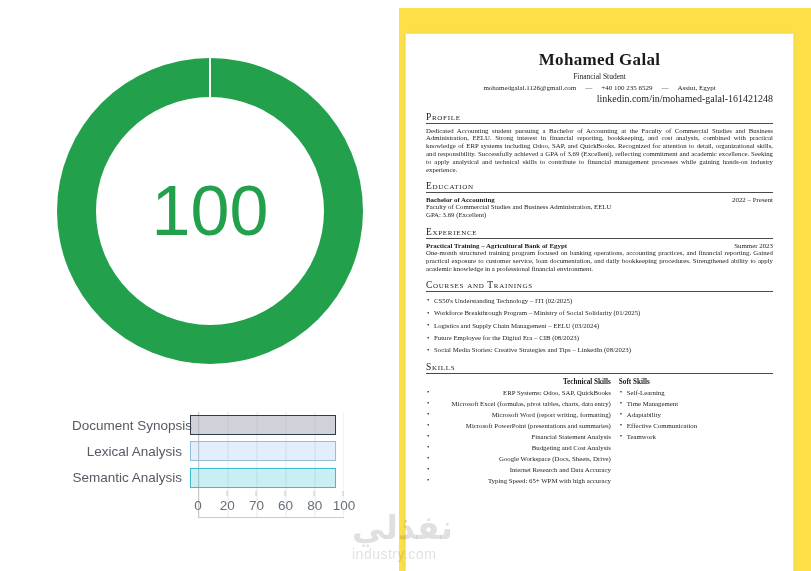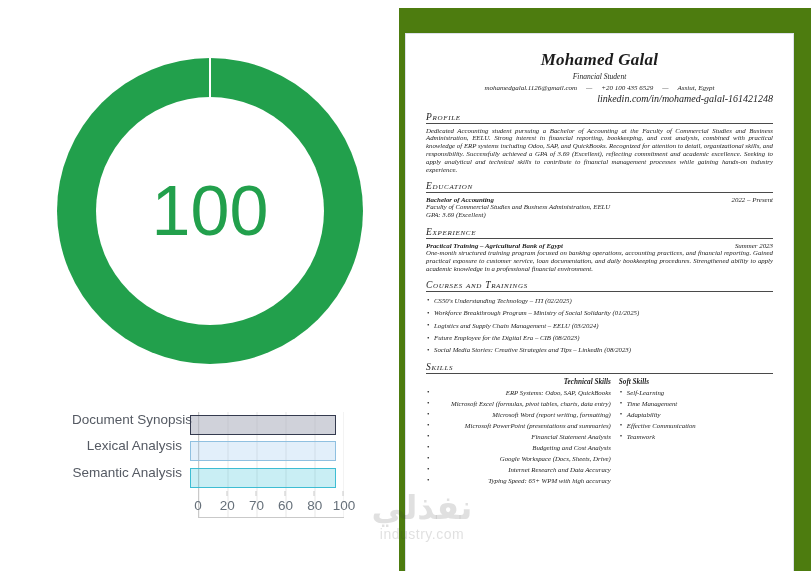--- a/index.html
+++ b/index.html
@@ -1,21 +1,21 @@
 <!DOCTYPE html>
 <html><head>
 <meta charset="utf-8">
 <style>
   * { margin:0; padding:0; box-sizing:border-box; }
   html,body { width:811px; height:571px; background:#ffffff; overflow:hidden;
               font-family:"Liberation Sans", sans-serif; position:relative; }
 
   
   .right-panel { position:absolute; left:399px; top:8px; width:412px; height:563px;
-                 background:#4d7c0f;font-style:italic; }
+                 background:#fde047; }
   .resume-page { position:absolute; left:6px; top:25px; width:389px; height:545px;
                  background:#ffffff; border:1px solid #dde1ea;
                  box-shadow:0 1px 4px rgba(40,60,100,0.08);
                  padding:16px 20px 10px 20px; overflow:hidden;
                  font-family:"Liberation Serif", serif; color:#1c1c1c; }
 
   .r-name    { text-align:center; font-size:17px; font-weight:700; letter-spacing:0.3px; }
   .r-title   { text-align:center; font-size:7.5px; margin-top:2px; }
   .r-contact { text-align:center; font-size:7px;  margin-top:2.5px; }
   .r-contact .sep { margin:0 9px; }
@@ -45,41 +45,41 @@
   .donut-hole { position:absolute; left:39px; top:39px; width:228px; height:228px;
                 background:#ffffff; border-radius:50%;
                 display:flex; align-items:center; justify-content:center; }
   .donut-seam { position:absolute; left:calc(50% - 1.25px); top:0; width:2.5px; height:40px;
                 background:#ffffff; }
   .score-num { font-size:70px; font-weight:400; line-height:1; }
 
   
   .chart { position:absolute; left:72px; top:412px; width:290px; }
   .chart-rows { position:relative; }
-  .chart-row { display:flex; height:26.4px; }
+  .chart-row { display:flex; align-items:center; height:26.4px; }
   .chart-label { width:118px; padding-right:8px; text-align:right;
                  font-size:13.5px; color:#555a63; white-space:nowrap; }
   .chart-track { position:relative; width:146px; height:100%; }
   .chart-bar { position:absolute; left:0; top:3px; height:20px;
                border-width:1.6px; border-style:solid; }
   .grid-overlay { position:absolute; left:126px; top:0; width:146px; height:105.6px;
                   border-left:1px solid #c9c9c9; border-bottom:1px solid #c9c9c9;
                   background-image:linear-gradient(90deg,#e7e7e7 1px, transparent 1px);
                   background-size:29px 100%; background-position:-0.5px 0; }
   .chart-stack { position:relative; }
   .chart-rows { position:relative; z-index:2; }
   .ticks-marks { position:relative; margin-left:126px; width:147px; height:5px;
                  background-image:linear-gradient(90deg,#c9c9c9 1px, transparent 1px);
                  background-size:29px 100%; background-position:-0.5px 0; }
   .ticks-labels { position:relative; margin-left:126px; width:147px; height:18px; }
   .ticks-labels span { position:absolute; top:2px; transform:translateX(-50%);
                        font-size:13.5px; color:#66707a; }
 
   
-  .watermark { position:absolute; left:352px; top:488px; width:140px; text-align:center;
+  .watermark { position:absolute; left:352px; top:508px; width:140px; text-align:left;
                z-index:6; pointer-events:none; }
   .watermark .wm-logo { font-size:33px; font-weight:700; color:rgba(60,60,60,0.16);
                         line-height:1.2; font-family:"DejaVu Sans", sans-serif; }
   .watermark .wm-domain { font-size:14px; color:rgba(60,60,60,0.16); letter-spacing:0.5px;
                           margin-top:-2px; }
 </style>
 </head>
 <body>
 
 <div class="donut" id="donut" style="background: rgb(34, 160, 76);">
@@ -128,21 +128,21 @@
   <div class="wm-logo">نفذلي</div>
   <div class="wm-domain">industry.com</div>
 </div>
 
 <div class="right-panel">
   <div class="resume-page">
 
     <div class="r-name">Mohamed Galal</div>
     <div class="r-title">Financial Student</div>
     <div class="r-contact">
-      <span>mohamedgalal.1126@gmail.com</span><span class="sep">—</span><span>+20 100 435 6529</span><span class="sep">—</span><span>Assiut, Egypt</span>
+      <span>mohamedgalal.1126@gmail.com</span><span class="sep">—</span><span>+40 100 235 6529</span><span class="sep">—</span><span>Assiut, Egypt</span>
     </div>
     <div class="r-link">linkedin.com/in/mohamed-galal-161421248</div>
 
     <div class="r-sec">Profile</div>
     <div class="r-body">Dedicated Accounting student pursuing a Bachelor of Accounting at the Faculty of Commercial Studies and Business Administration, EELU. Strong interest in financial reporting, bookkeeping, and cost analysis, combined with practical knowledge of ERP systems including Odoo, SAP, and QuickBooks. Recognized for attention to detail, organizational skills, and responsibility. Successfully achieved a GPA of 3.69 (Excellent), reflecting commitment and academic excellence. Seeking to apply analytical and technical skills to contribute to financial management processes while gaining hands-on industry experience.</div>
 
     <div class="r-sec">Education</div>
     <div class="r-row">
       <span class="r-bold">Bachelor of Accounting</span>
       <span>2022 – Present</span>

